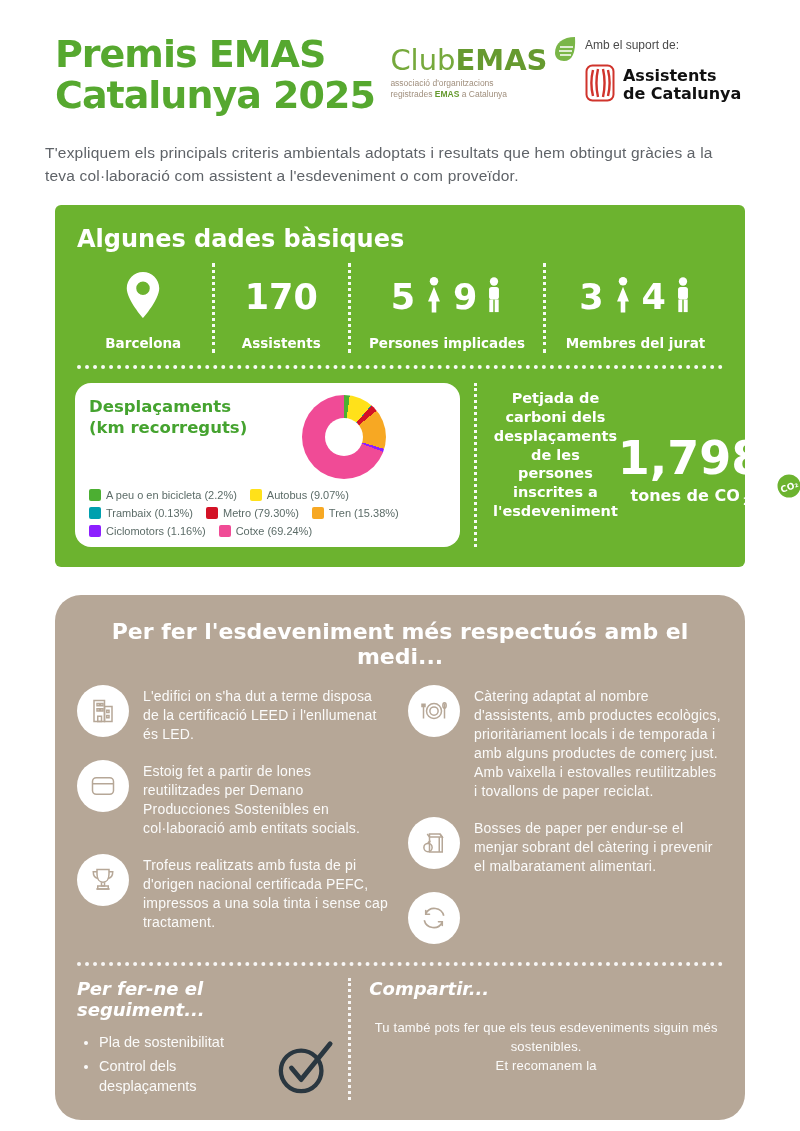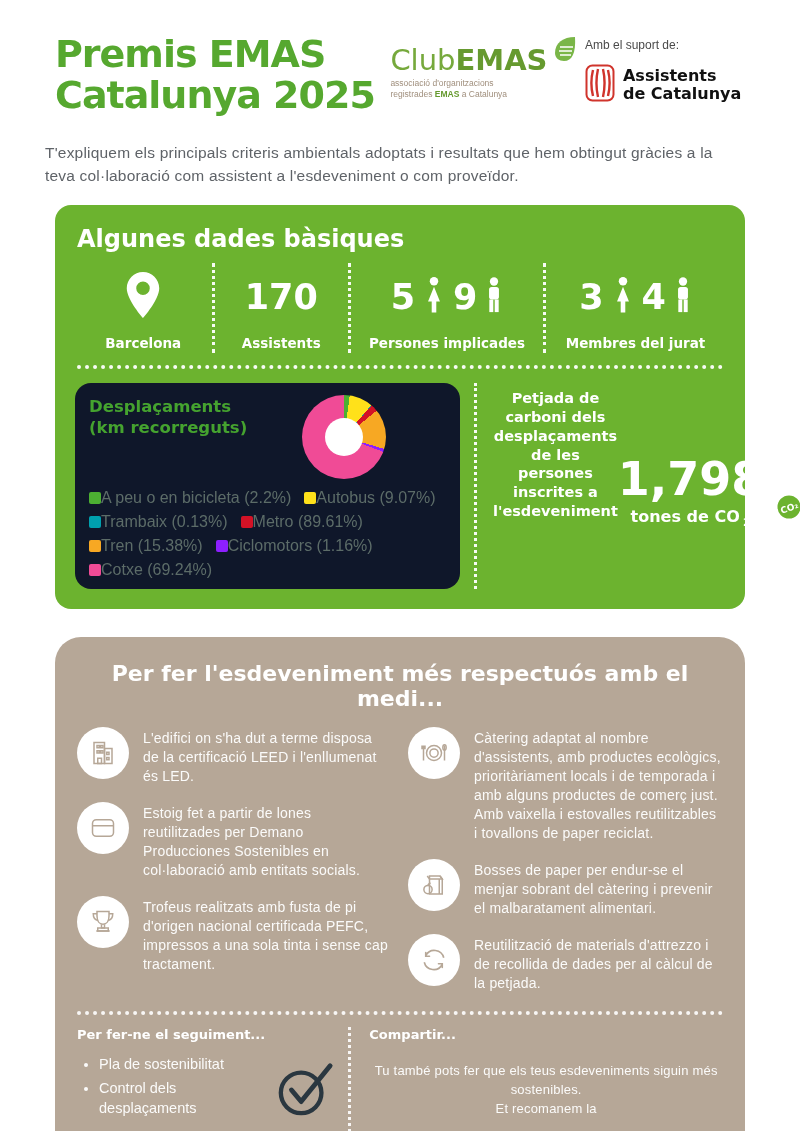--- a/index.html
+++ b/index.html
@@ -22,39 +22,39 @@
   .club-tagline b { color:#669a2f; }
   .support { width:160px; margin-top:4px; }
   .support-label { font-size:12px; color:#4a4a4a; margin-bottom:12px; }
   .gencat { display:flex; align-items:center; gap:8px; }
   .gencat-text { font-family:"DejaVu Sans", sans-serif; font-weight:bold; font-size:16px; color:#111; line-height:1.12; }
 
   
   .intro { margin:26px 0 18px -10px; font-size:15.5px; line-height:1.45; color:#5f6368; letter-spacing:.2px; }
 
   
-  .green-box { background:#6cb32f; border-radius:16px; padding:16px 20px 20px 20px; color:#fff; }
+  .green-box { background:#6cb32f; border-radius:6px; padding:16px 20px 20px 20px; color:#fff; }
   .green-box h2 { font-family:"DejaVu Sans", sans-serif; font-size:24px; font-weight:bold; padding:4px 0 10px 2px; }
   .stats-row { display:flex; align-items:stretch; }
   .stat { flex:1; display:flex; flex-direction:column; align-items:center; justify-content:flex-end; padding:4px 4px 2px; }
   .stat + .stat { border-left:3px dotted rgba(255,255,255,.95); }
   .stat-1 { flex:0 0 21%; } .stat-2 { flex:0 0 21%; } .stat-3 { flex:0 0 30%; } .stat-4 { flex:0 0 28%; }
   .stat-visual { height:60px; display:flex; align-items:center; justify-content:flex-end; gap:8px; }
   .stat-num { font-family:"DejaVu Sans", sans-serif; font-size:35px; font-weight:bold; }
   .stat-label { font-family:"DejaVu Sans", sans-serif; font-size:13.5px; font-weight:bold; margin-top:8px; text-align:center; }
   .dotted-h { border-top:4px dotted rgba(255,255,255,.95); margin:12px 2px 14px; }
 
   .green-lower { display:flex; align-items:stretch; }
-  .chart-card { background:#0f172a; border-radius:16px; flex:0 0 385px; padding:12px 14px 10px; color:#5c6c68; }
+  .chart-card { background:#ffffff; border-radius:16px; flex:0 0 385px; padding:12px 14px 10px; color:#5c6c68; }
   .card-top { display:flex; align-items:flex-start; }
   .card-title { font-family:"DejaVu Sans", sans-serif; font-weight:bold; color:#45a32f; font-size:16.5px; line-height:1.25; flex:1; padding-top:2px; }
   .donut { width:84px; height:84px; border-radius:50%; position:relative; margin-right:60px; }
   .donut::after { content:""; position:absolute; inset:23px; background:#fff; border-radius:50%; }
   .legend { display:flex; flex-wrap:wrap; column-gap:13px; row-gap:6px; margin-top:10px; }
-  .legend-item { display:flex; align-items:center; font-size:16px; color:#5c6c68; }
+  .legend-item { display:flex; align-items:center; gap:5px; font-size:11px; color:#5c6c68; }
   .swatch { width:12px; height:12px; border-radius:2px; display:inline-block; flex:none; }
 
   .carbon-col { flex:1; margin-left:14px; border-left:3px dotted rgba(255,255,255,.95); padding:6px 0 0 16px; display:flex; }
   .carbon-title { font-family:"DejaVu Sans", sans-serif; font-weight:bold; font-size:14.5px; line-height:1.3; text-align:center; }
   .carbon-row { display:flex; align-items:center; justify-content:center; gap:10px; margin-top:6px; }
   .carbon-vals { text-align:center; }
   .carbon-big { font-family:"DejaVu Sans", sans-serif; font-weight:bold; font-size:46px; line-height:1.05; }
   .carbon-unit { font-family:"DejaVu Sans", sans-serif; font-weight:bold; font-size:16px; margin-top:4px; }
   .carbon-unit sub { font-size:11px; }
 
@@ -63,21 +63,21 @@
   .tan-box h2 { font-family:"DejaVu Sans", sans-serif; font-size:22px; font-weight:bold; color:#fff; text-align:center; padding:6px 0 16px; }
   .crit-grid { display:flex; gap:16px; }
   .crit-col { flex:1; display:flex; flex-direction:column; gap:16px; }
   .crit-item { display:flex; gap:14px; align-items:flex-start; }
   .icon-circle { flex:none; width:52px; height:52px; border-radius:50%; background:#fff; display:flex; align-items:center; justify-content:center; color:#b6a797; }
   .crit-text { font-size:14px; line-height:1.36; letter-spacing:.2px; white-space:pre-line; padding-top:2px; }
   .dotted-h.tan { border-top:4px dotted rgba(255,255,255,.9); margin:18px 0 12px; }
 
   .bottom-grid { display:flex; }
   .followup { flex:0 0 42%; padding-right:14px; }
-  .followup h3, .share h3 { font-family:"DejaVu Sans", sans-serif; font-size:13px; font-weight:bold; color:#fff; margin-bottom:12px; }
+  .followup h3, .share h3 { font-family:"DejaVu Sans", sans-serif; font-size:18px; font-weight:bold; color:#fff; margin-bottom:12px;font-style:italic; }
   .fu-row { display:flex; align-items:flex-start; gap:8px; }
   .fu-list { list-style:disc; margin-left:22px; font-size:14.5px; line-height:1.4; flex:1; }
   .fu-list li { margin-bottom:3px; }
   .check-wrap { margin-top:6px; }
   .share { flex:1; border-left:3px dotted rgba(255,255,255,.9); padding-left:18px; display:flex; flex-direction:column; }
   .share-text { font-size:13px; line-height:1.45; text-align:center; margin-top:8px; letter-spacing:.2px; }
 </style>
 </head>
 <body>
 
@@ -210,21 +210,21 @@
             <div class="legend-item">
     <span class="swatch" style="background: rgb(255, 225, 26);"></span>
     <span class="legend-label">Autobus (9.07%)</span>
   </div>
             <div class="legend-item">
     <span class="swatch" style="background: rgb(0, 160, 174);"></span>
     <span class="legend-label">Trambaix (0.13%)</span>
   </div>
             <div class="legend-item">
     <span class="swatch" style="background: rgb(211, 18, 38);"></span>
-    <span class="legend-label">Metro (89.61%)</span>
+    <span class="legend-label">Metro (79.30%)</span>
   </div>
             <div class="legend-item">
     <span class="swatch" style="background: rgb(247, 168, 35);"></span>
     <span class="legend-label">Tren (15.38%)</span>
   </div>
             <div class="legend-item">
     <span class="swatch" style="background: rgb(141, 31, 255);"></span>
     <span class="legend-label">Ciclomotors (1.16%)</span>
   </div>
             <div class="legend-item">
@@ -330,21 +330,20 @@
         </div>
         <div class="crit-item">
           <span class="icon-circle">
             <svg width="30" height="30" viewBox="0 0 40 40" fill="none" stroke="currentColor" stroke-width="2.2">
                 <path d="M33 17 a13 13 0 0 0 -24 -3"></path>
                 <path d="M9 10 v5 h5" stroke-linecap="round"></path>
                 <path d="M7 23 a13 13 0 0 0 24 3"></path>
                 <path d="M31 30 v-5 h-5" stroke-linecap="round"></path>
               </svg>
           </span>
-          <p class="crit-text">Reutilització de materials d'attrezzo i de recollida de dades per al càlcul de la petjada.</p>
         </div>
       </div>
     </div>
 
     <div class="dotted-h tan"></div>
 
     <div class="bottom-grid">
       <div class="followup">
         <h3>Per fer-ne el seguiment...</h3>
         <div class="fu-row">

